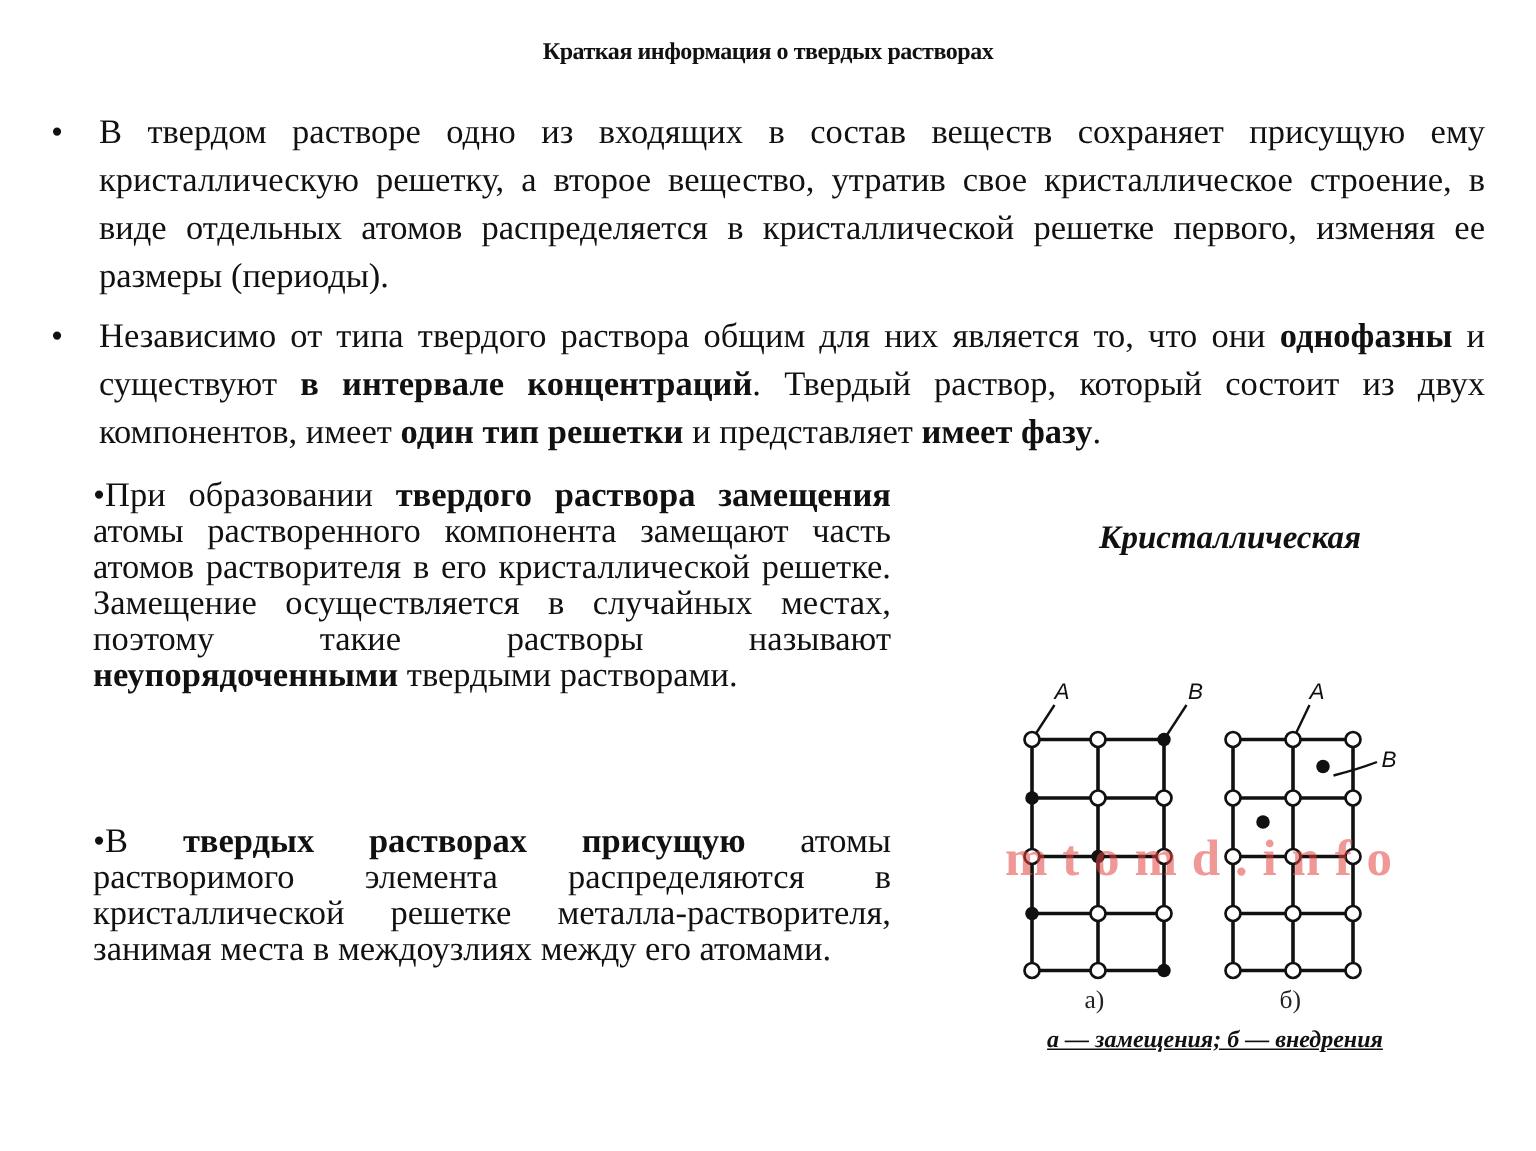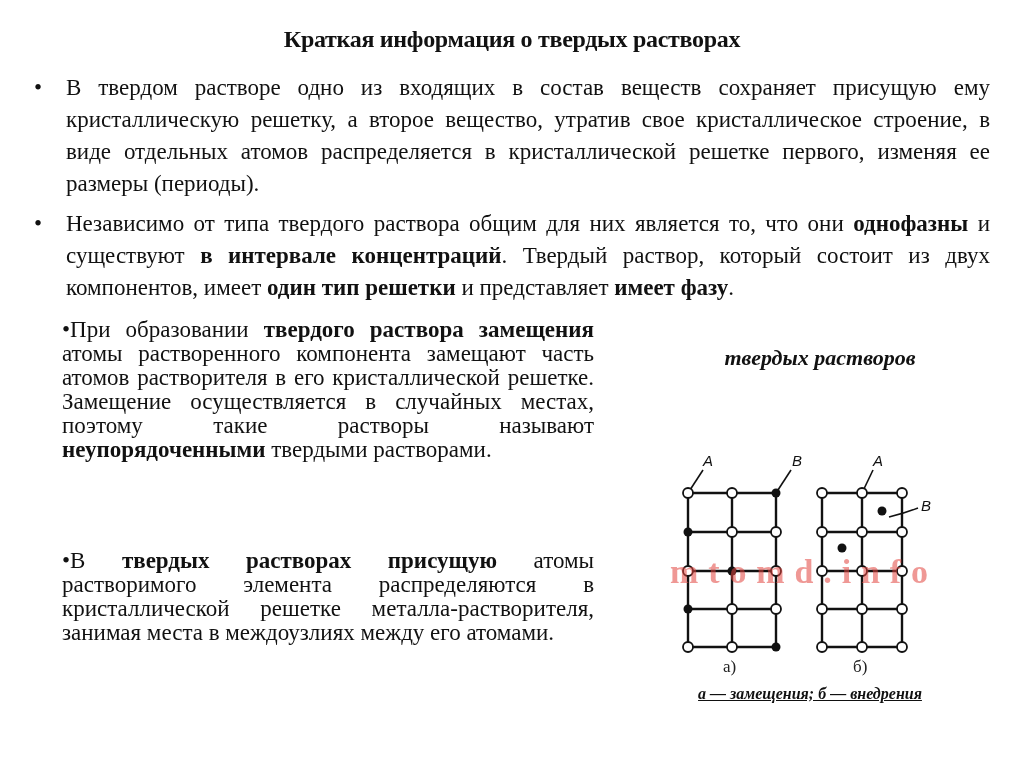--- a/index.html
+++ b/index.html
@@ -1,17 +1,17 @@
 <!DOCTYPE html>
 <html><head>
 <meta charset="utf-8">
 <style>
   html,body{margin:0;padding:0;background:#ffffff;}
   body{width:1024px;height:767px;position:relative;overflow:hidden;font-family:"Liberation Serif","DejaVu Serif",serif;color:#111;}
-  .title{position:absolute;left:0;top:26px;width:1024px;text-align:center;font-weight:bold;font-size:24px;letter-spacing:-0.3px;}
+  .title{position:absolute;left:0;top:26px;width:1024px;text-align:center;font-weight:bold;font-size:16px;letter-spacing:-0.3px;}
   .bullet-block{position:absolute;left:34px;width:956px;font-size:23px;line-height:32px;}
   .bullet-block .dot{position:absolute;left:0;top:0;width:20px;}
   .bullet-block .text{margin-left:32px;text-align:justify;text-align-last:left;}
   #b1{top:72px;}
   #b2{top:208px;}
   .col{position:absolute;left:62px;width:532px;font-size:23px;line-height:24px;text-align:justify;}
   #c1{top:318px;}
   #c2{top:549px;}
   .fig-title{position:absolute;left:640px;width:360px;top:342px;text-align:center;font-style:italic;font-weight:bold;font-size:22px;line-height:32px;}
   .fig-caption{position:absolute;left:620px;width:380px;top:685px;text-align:center;font-style:italic;font-weight:bold;font-size:16px;text-decoration:underline;}
@@ -31,21 +31,21 @@
 
 <div class="bullet-block" id="b2">
   <span class="dot">•</span>
   <div class="text"><span>Независимо от типа твердого раствора общим для них является то, что они </span><b>однофазны</b><span> и существуют </span><b>в интервале концентраций</b><span>. Твердый раствор, который состоит из двух компонентов, имеет </span><b>один тип решетки</b><span> и представляет </span><b>имеет фазу</b><span>.</span></div>
 </div>
 
 <div class="col" id="c1"><span>•При образовании </span><b>твердого раствора замещения</b><span> атомы растворенного компонента замещают часть атомов растворителя в его кристаллической решетке. Замещение осуществляется в случайных местах, поэтому такие растворы называют </span><b>неупорядоченными</b><span> твердыми растворами.</span></div>
 <div class="col" id="c2"><span>•В </span><b>твердых растворах присущую</b><span> атомы растворимого элемента распределяются в кристаллической решетке металла-растворителя, занимая места в междоузлиях между его атомами.</span></div>
 
 <div class="fig-title">
-  <div>твердых растворов</div>
+  <div>Кристаллическая</div>
 </div>
 
 <svg class="lattice" width="360" height="240" viewBox="640 440 360 240" xmlns="http://www.w3.org/2000/svg">
   <g stroke="#111" stroke-width="2.4" fill="none">
     <line x1="688" y1="493" x2="776" y2="493"></line>
       <line x1="688" y1="532" x2="776" y2="532"></line>
     <line x1="688" y1="571" x2="776" y2="571"></line>
       <line x1="688" y1="609" x2="776" y2="609"></line>
     <line x1="688" y1="647" x2="776" y2="647"></line>
     <line x1="688" y1="493" x2="688" y2="647"></line>

